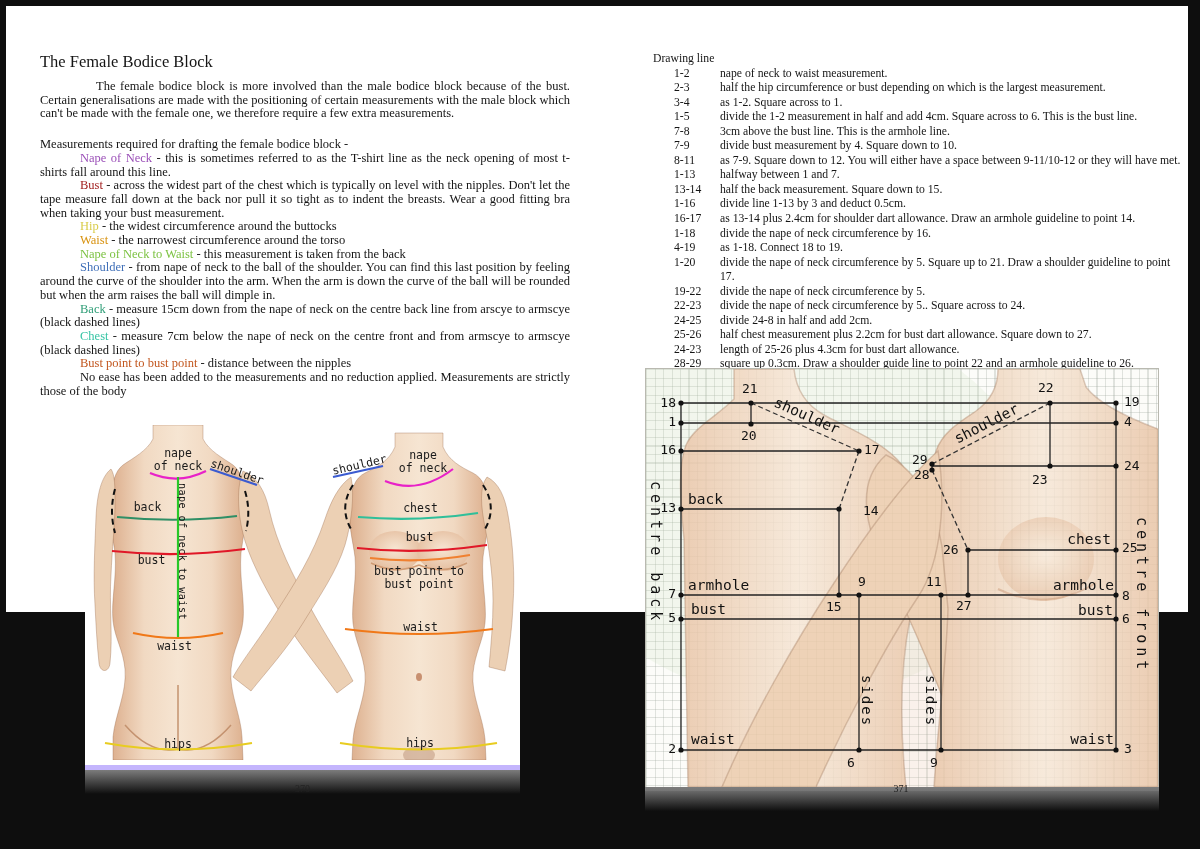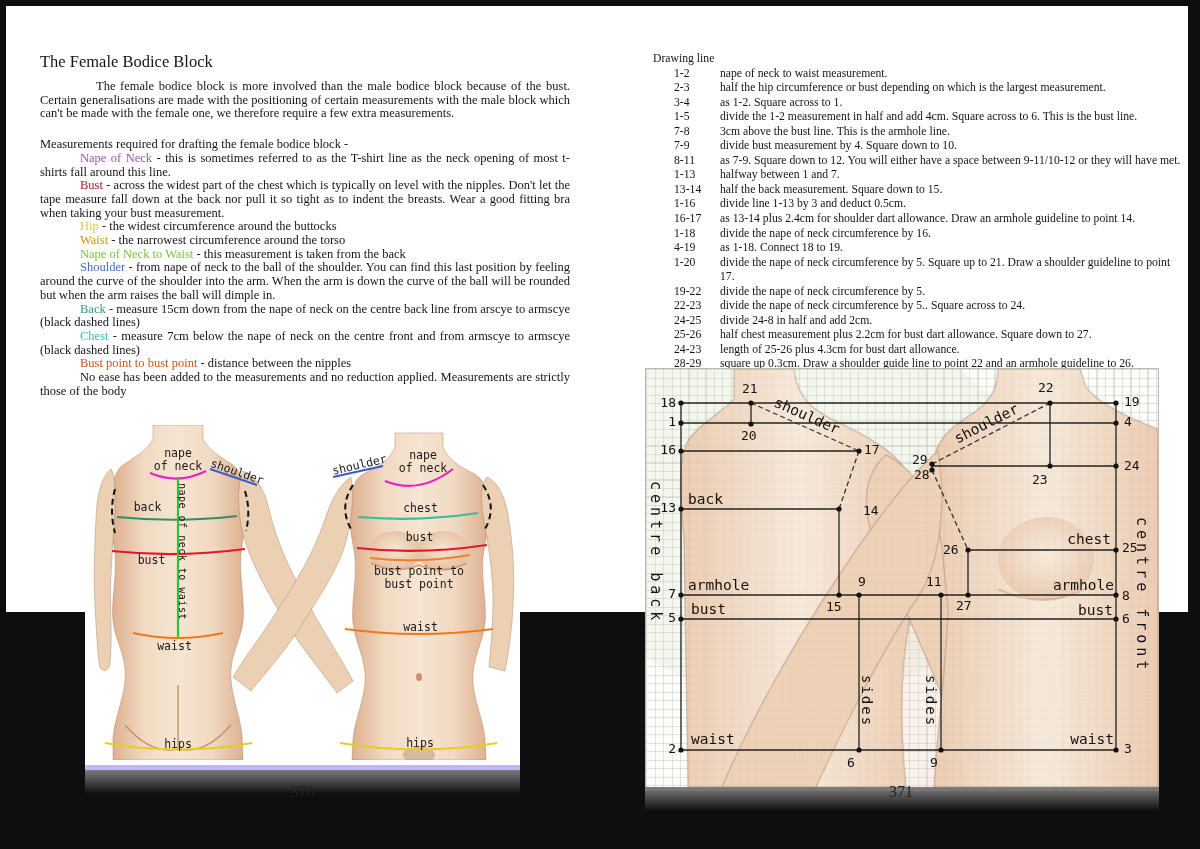--- a/index.html
+++ b/index.html
@@ -19,21 +19,21 @@
   .t-hip{color:#d9cc4a;}   .t-ntw{color:#7cc242;}   .t-shoulder{color:#3f6fb8;}
   .t-back{color:#2f9e77;}  .t-chest{color:#35c4a4;} .t-bp{color:#c2571f;}
 
   
   .figure{position:absolute;left:79px;top:419px;width:435px;height:340px;background:#fff;
           border-bottom:5px solid #c4b5fd;}
   .figure svg{position:absolute;left:0;top:0;}
   .shadow{position:absolute;height:24px;background:linear-gradient(to bottom,#7c7c7c,rgba(255,255,255,0));}
   .shadow.fig{left:79px;top:764px;width:435px;}
   .shadow.dia{left:639px;top:781px;width:514px;}
-  .pageno{position:absolute;top:777px;font-size:16px;color:#222;text-align:center;z-index:5;}
+  .pageno{position:absolute;top:777px;font-size:10px;color:#222;text-align:center;z-index:5;}
   .pageno.l{left:79px;width:435px;}
   .pageno.r{left:639px;width:512px;}
 
   .flabel{position:absolute;font-family:"DejaVu Sans Mono",monospace;font-size:11.5px;line-height:12.5px;
           color:#1a1a1a;white-space:pre-line;text-align:center;}
   .rot{transform-origin:0 0;white-space:nowrap;}
 
   
   .steps{position:absolute;left:647px;top:46px;width:530px;font-size:11.7px;line-height:14.55px;color:#151515;}
   .steps-title{margin:0;}

